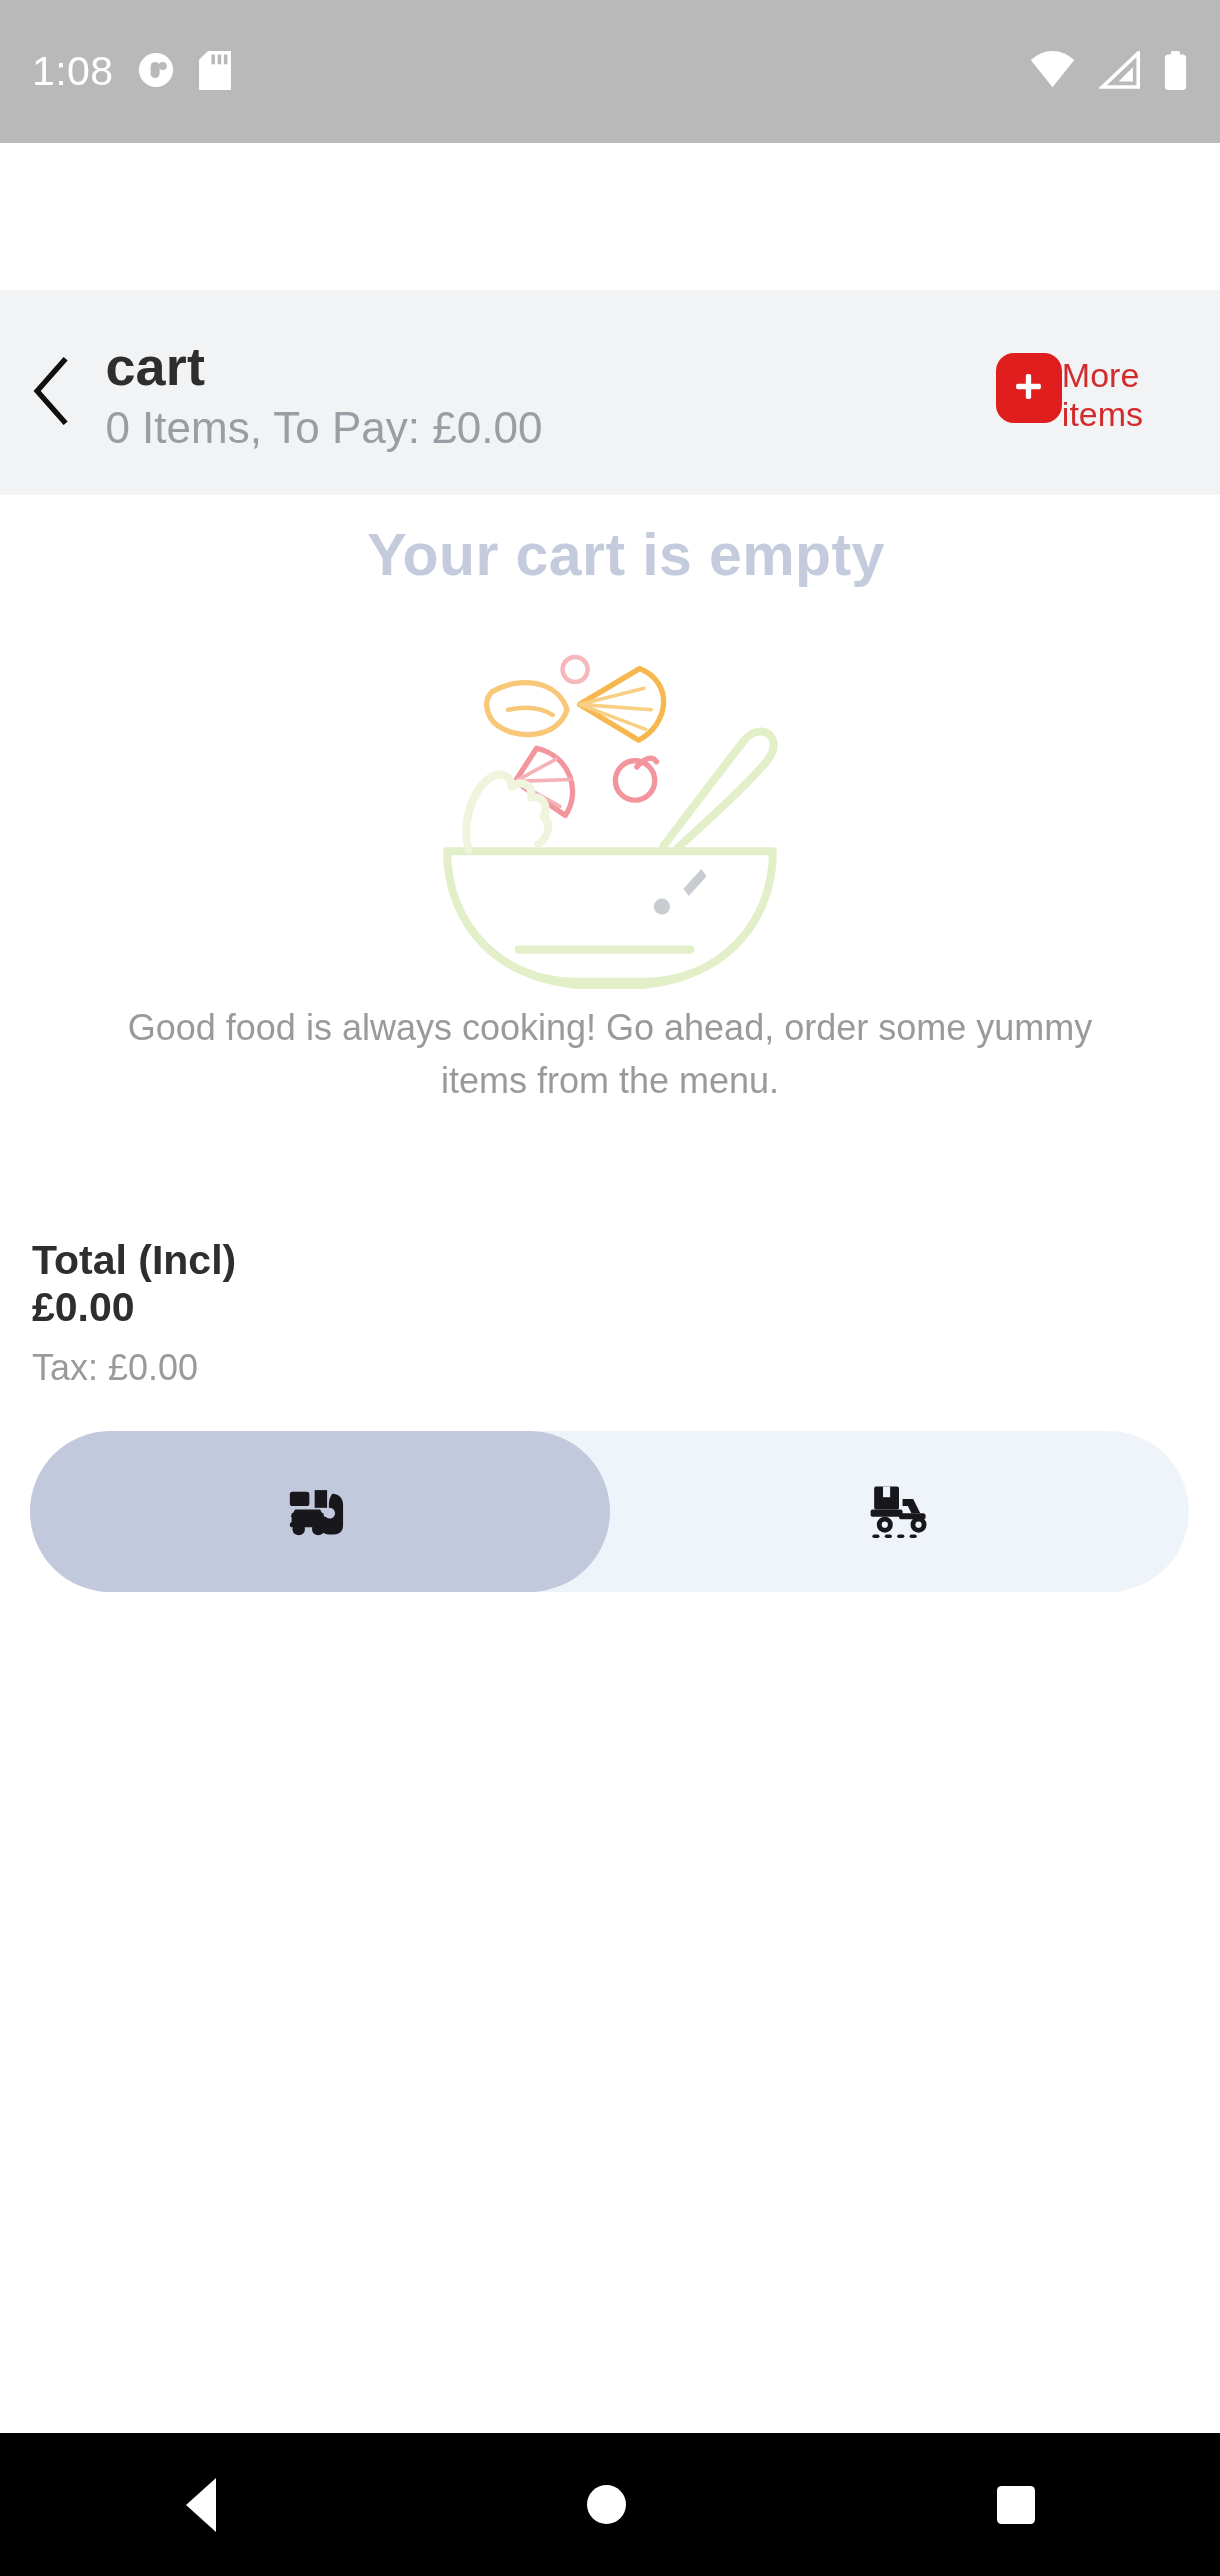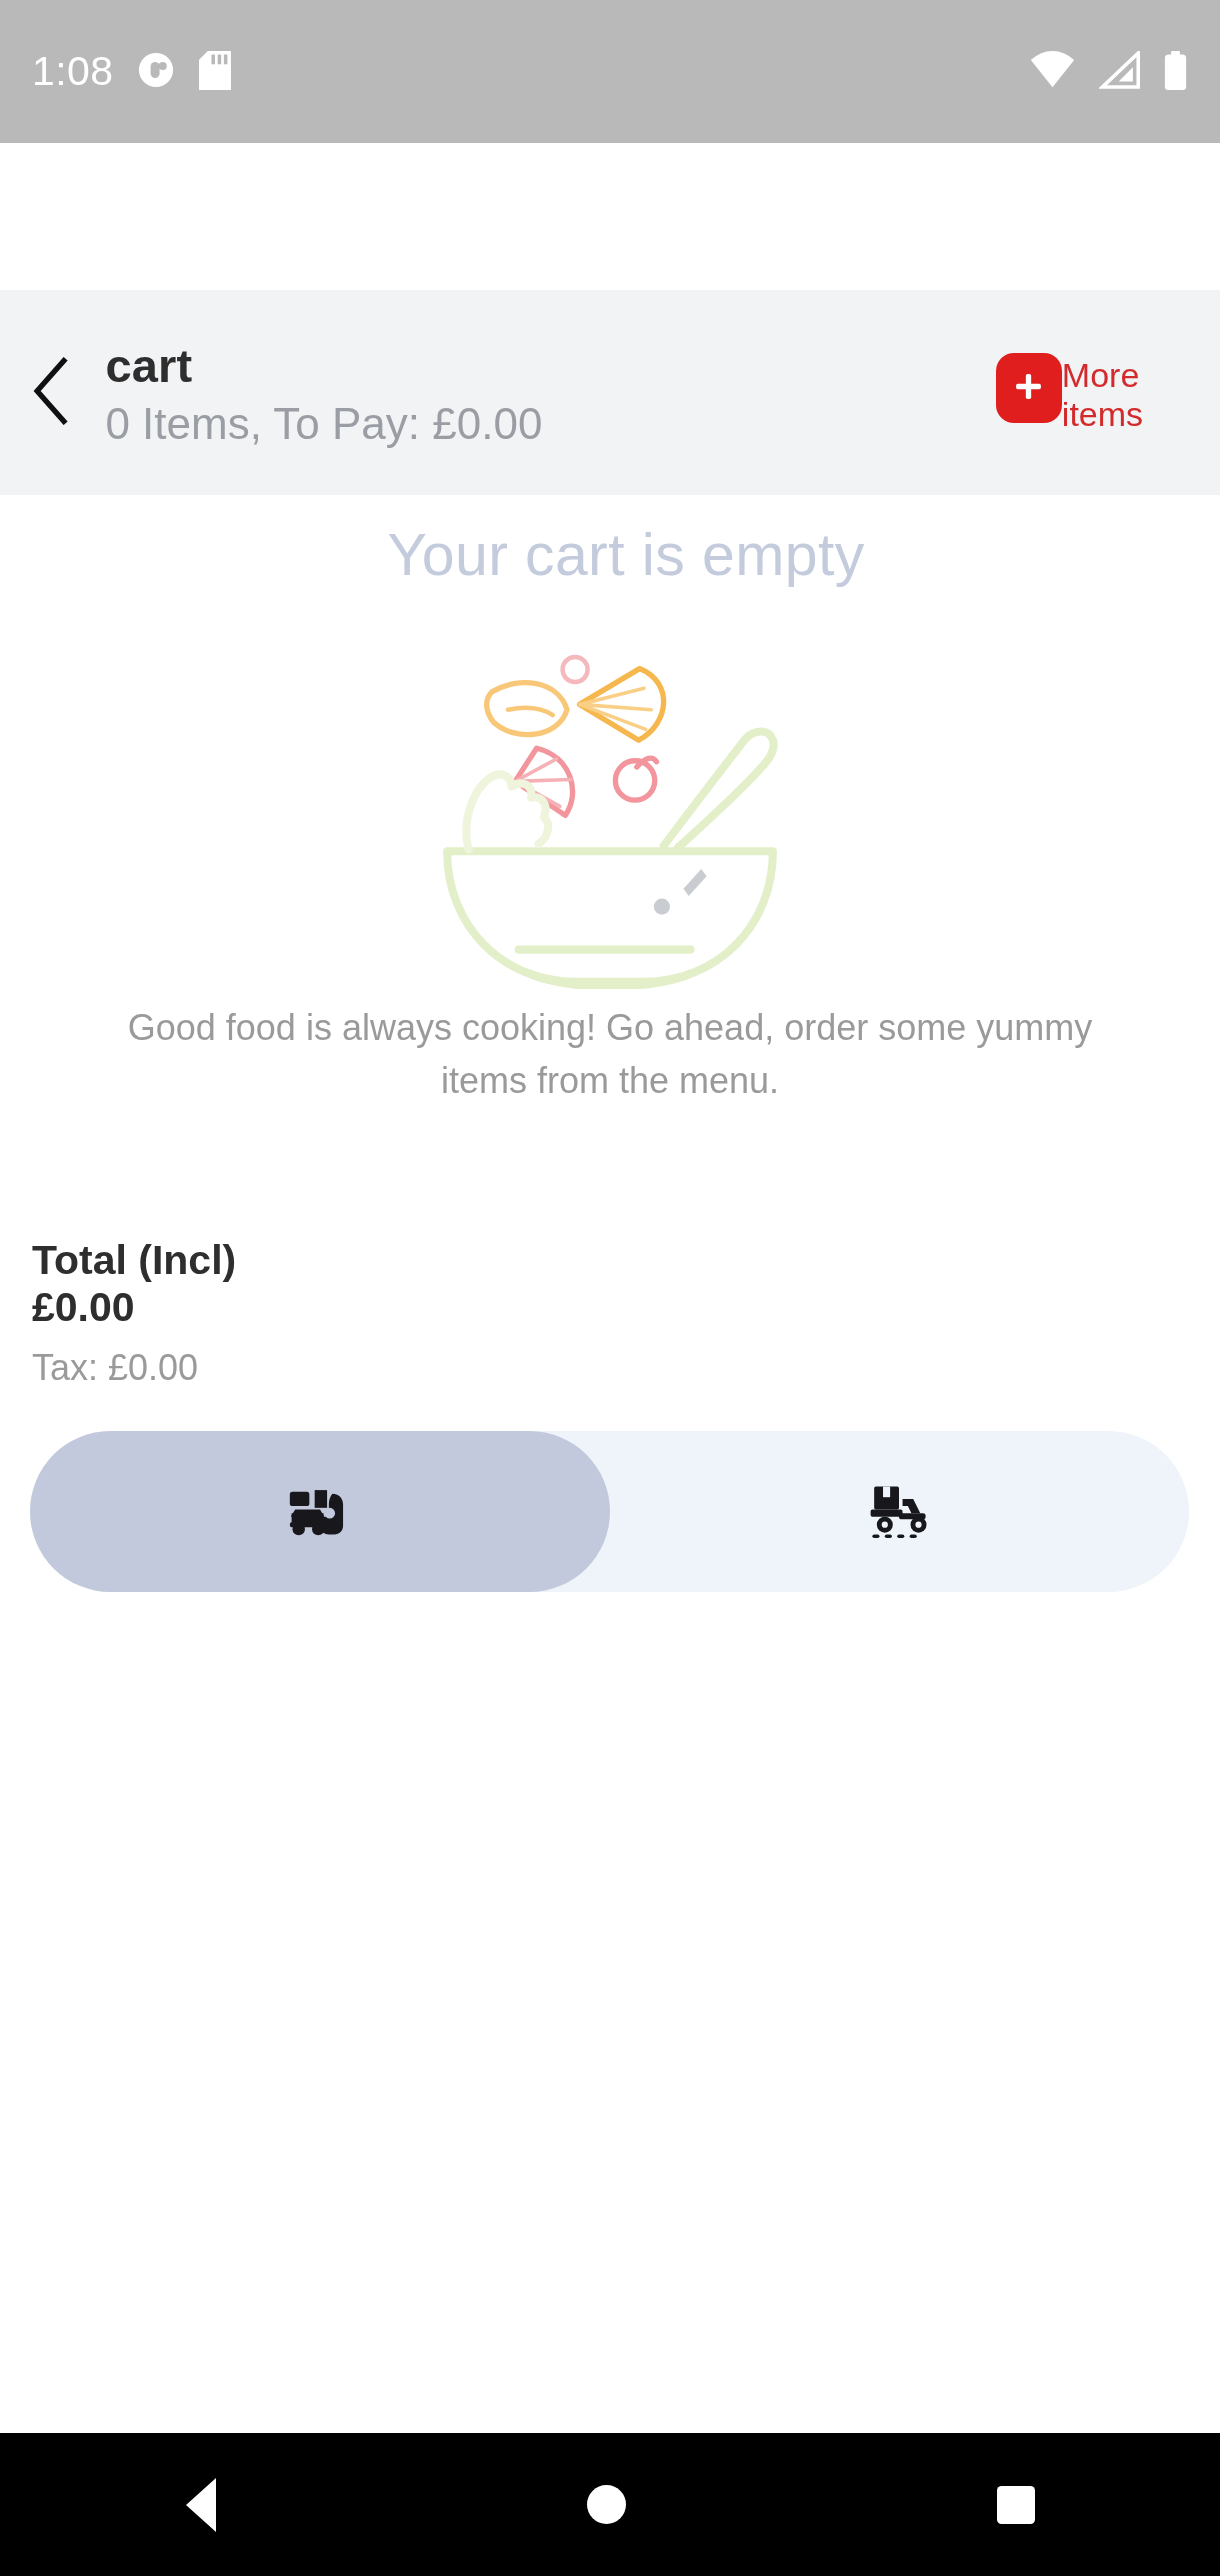--- a/index.html
+++ b/index.html
@@ -28,21 +28,21 @@
     background:#f1f3f5;
     display:flex; align-items:center;
   }
   .back-btn{
     width:100px; height:205px;
     display:flex; align-items:center; justify-content:center;
     flex:none;
   }
   .header-titles{ flex:1; padding-left:5.4px; padding-top:5.4px; }
   .header-title{
-    font-size:47px; font-weight:bold; color:#2e2e2e;
+    font-size:54px; font-weight:bold; color:#2e2e2e;
     line-height:1.12; letter-spacing:0.2px;
   }
   .header-sub{
     font-size:44px; color:#9a9da3; line-height:1.25; margin-top:3.6px;
   }
   .more-items{
     width:224px; height:205px; flex:none;
     display:flex; flex-direction:row; align-items:center; justify-content:center;
     padding-bottom:10px;
   }
@@ -52,21 +52,21 @@
     display:flex; align-items:center; justify-content:center;
   }
   .more-items-label{
     margin-top:14.3px; font-size:34px; color:#d32b2b;
   }
 
   
   .empty-title{
     position:absolute; top:521px; left:0; width:1220px;
     text-align:center;
-    font-size:59px; font-weight:normal; color:#c3cbdd;
+    font-size:59px; font-weight:bold; color:#c3cbdd;
     letter-spacing:0.4px;
     padding-left:32px;
   }
   .empty-art{
     position:absolute; top:631px; left:0; width:1220px;
     display:flex; justify-content:center;
   }
   .empty-desc{
     position:absolute; top:1002px; left:100px; width:1020px;
     text-align:center; font-size:36px; color:#9a9a9a; line-height:1.47;

